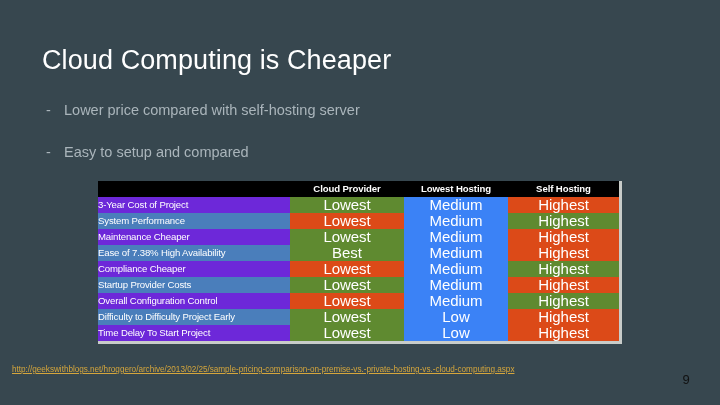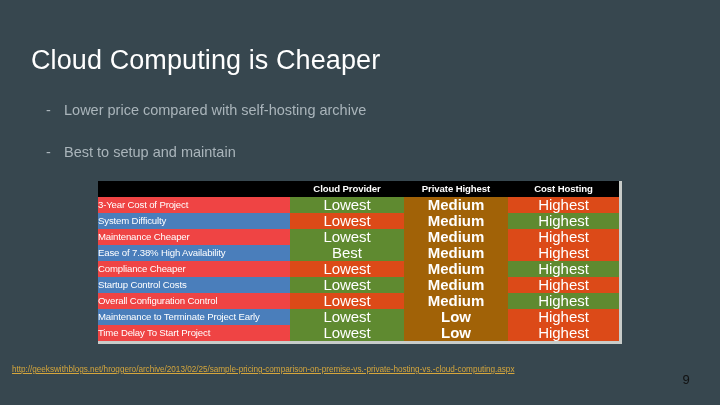--- a/index.html
+++ b/index.html
@@ -14,21 +14,21 @@
   }
   #slide {
     position: relative;
     width: 720px;
     height: 405px;
     background: #37474f;
     box-sizing: border-box;
   }
   #slide-title {
     position: absolute;
-    left: 31px;
+    left: 42px;
     top: 44px;
     font-size: 27px;
     line-height: 33px;
     color: #ffffff;
     font-weight: 400;
     letter-spacing: 0.1px;
     white-space: nowrap;
   }
   #bullet-list {
     position: absolute;
@@ -98,32 +98,32 @@
   }
   thead th.hdr-blank { text-align: left; }
 
   td.cell-label {
     color: #ffffff;
     padding-left: 3px;
     text-align: left;
     letter-spacing: -0.15px;
     font-size: 9.6px;
   }
-  tr.row-dark td.cell-label  { background: #ef4444; }
+  tr.row-dark td.cell-label  { background: #6d28d9; }
   tr.row-light td.cell-label { background: #4a7ebb; }
 
   td.cell-val {
     text-align: center;
     color: #ffffff;
     letter-spacing: -0.05px;
     font-size: 15px;
   }
   td.v-green  { background: #5f8a30; }
   td.v-orange { background: #dc4a18; }
-  td.v-teal   { background: #a16207; font-weight: bold; }
+  td.v-teal   { background: #3b82f6; }
 
   
   #source-link {
     position: absolute;
     left: 12px;
     top: 364px;
     font-size: 8.2px;
     line-height: 11px;
     color: #d5a63c;
     text-decoration: underline;
@@ -144,53 +144,53 @@
 </head>
 <body>
 
 <div id="slide">
 
   <div id="slide-title">Cloud Computing is Cheaper</div>
 
   <div id="bullet-list">
       <div class="bullet-item">
         <span class="bullet-marker">-</span>
-        <span class="bullet-text">Lower price compared with self-hosting archive</span>
+        <span class="bullet-text">Lower price compared with self-hosting server</span>
       </div>
       <div class="bullet-item">
         <span class="bullet-marker">-</span>
-        <span class="bullet-text">Best to setup and maintain</span>
+        <span class="bullet-text">Easy to setup and compared</span>
       </div>
     </div>
 
   <div id="pricing-table-wrap">
     <table id="pricing-table">
       <colgroup>
         <col class="c-label">
         <col class="c-cloud">
         <col class="c-priv">
         <col class="c-self">
       </colgroup>
       <thead>
         <tr>
           <th class="hdr-blank"></th>
           <th>Cloud Provider</th>
-          <th>Private Highest</th>
-          <th>Cost Hosting</th>
+          <th>Lowest Hosting</th>
+          <th>Self Hosting</th>
         </tr>
       </thead>
       <tbody id="pricing-table-body">
           <tr class="row-dark">
             <td class="cell-label">3-Year Cost of Project</td>
             <td class="cell-val v-green">Lowest</td>
             <td class="cell-val v-teal">Medium</td>
             <td class="cell-val v-orange">Highest</td>
           </tr>
           <tr class="row-light">
-            <td class="cell-label">System Difficulty</td>
+            <td class="cell-label">System Performance</td>
             <td class="cell-val v-orange">Lowest</td>
             <td class="cell-val v-teal">Medium</td>
             <td class="cell-val v-green">Highest</td>
           </tr>
           <tr class="row-dark">
             <td class="cell-label">Maintenance Cheaper</td>
             <td class="cell-val v-green">Lowest</td>
             <td class="cell-val v-teal">Medium</td>
             <td class="cell-val v-orange">Highest</td>
           </tr>
@@ -200,33 +200,33 @@
             <td class="cell-val v-teal">Medium</td>
             <td class="cell-val v-orange">Highest</td>
           </tr>
           <tr class="row-dark">
             <td class="cell-label">Compliance Cheaper</td>
             <td class="cell-val v-orange">Lowest</td>
             <td class="cell-val v-teal">Medium</td>
             <td class="cell-val v-green">Highest</td>
           </tr>
           <tr class="row-light">
-            <td class="cell-label">Startup Control Costs</td>
+            <td class="cell-label">Startup Provider Costs</td>
             <td class="cell-val v-green">Lowest</td>
             <td class="cell-val v-teal">Medium</td>
             <td class="cell-val v-orange">Highest</td>
           </tr>
           <tr class="row-dark">
             <td class="cell-label">Overall Configuration Control</td>
             <td class="cell-val v-orange">Lowest</td>
             <td class="cell-val v-teal">Medium</td>
             <td class="cell-val v-green">Highest</td>
           </tr>
           <tr class="row-light">
-            <td class="cell-label">Maintenance to Terminate Project Early</td>
+            <td class="cell-label">Difficulty to Difficulty Project Early</td>
             <td class="cell-val v-green">Lowest</td>
             <td class="cell-val v-teal">Low</td>
             <td class="cell-val v-orange">Highest</td>
           </tr>
           <tr class="row-dark">
             <td class="cell-label">Time Delay To Start Project</td>
             <td class="cell-val v-green">Lowest</td>
             <td class="cell-val v-teal">Low</td>
             <td class="cell-val v-orange">Highest</td>
           </tr>

